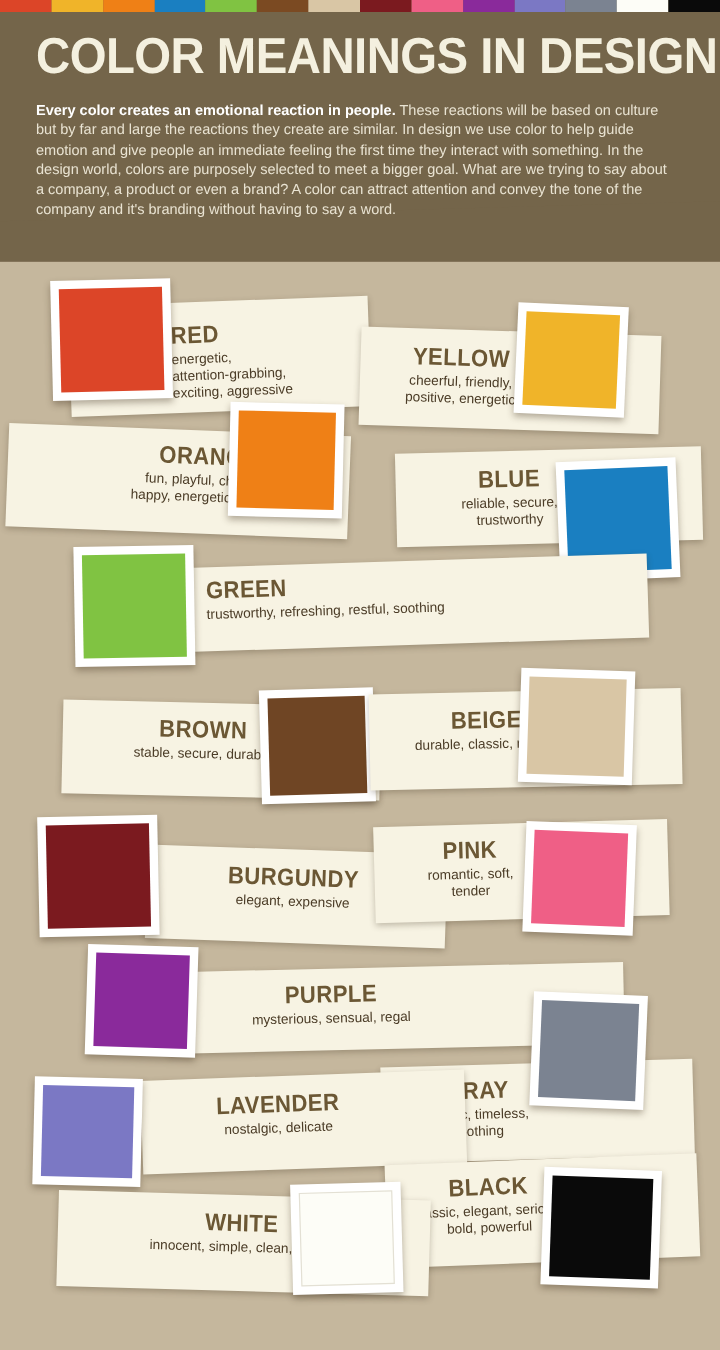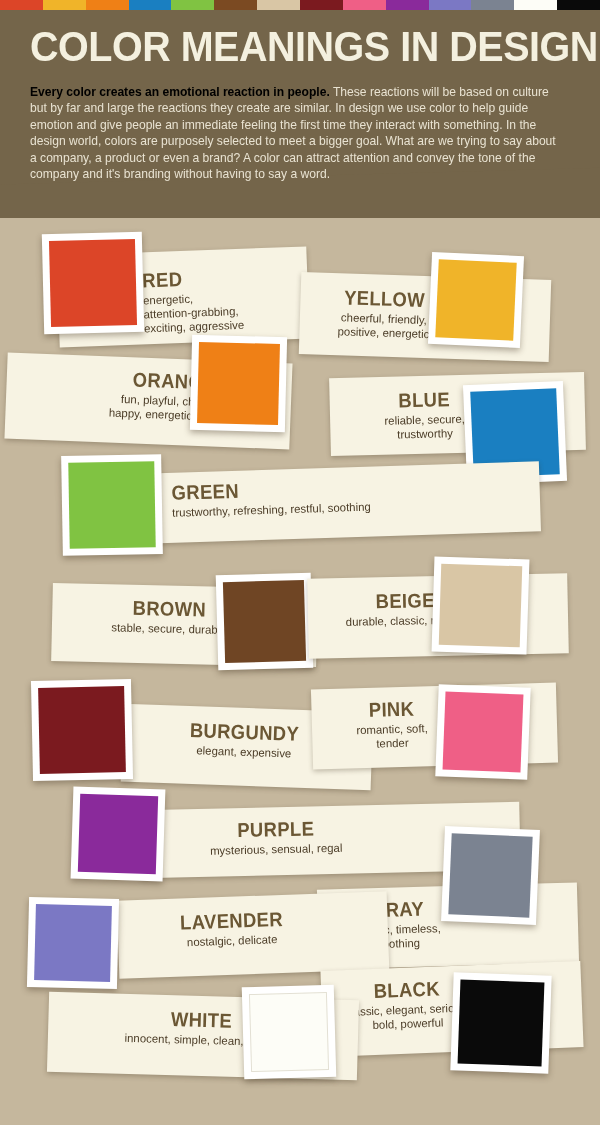--- a/index.html
+++ b/index.html
@@ -36,21 +36,21 @@
     line-height:1;
     margin:0 0 16px 0;
     transform:scaleX(0.94);
     transform-origin:left center;
     white-space:nowrap;
   }
   #intro{
     color:#e9e3d2;font-size:12.1px;line-height:16.4px;
     width:528px;margin:0;text-align:left;
   }
-  #intro b{color:#000000;font-weight:bold;}
+  #intro b{color:#ffffff;font-weight:bold;}
 
   
   #board{position:absolute;top:218px;left:0;width:600px;height:907px;z-index:10;}
 
   .card{
     position:absolute;
     background:#f7f3e3;
     box-shadow:0 2px 5px rgba(60,45,25,0.30);
   }
   .card .txt{

